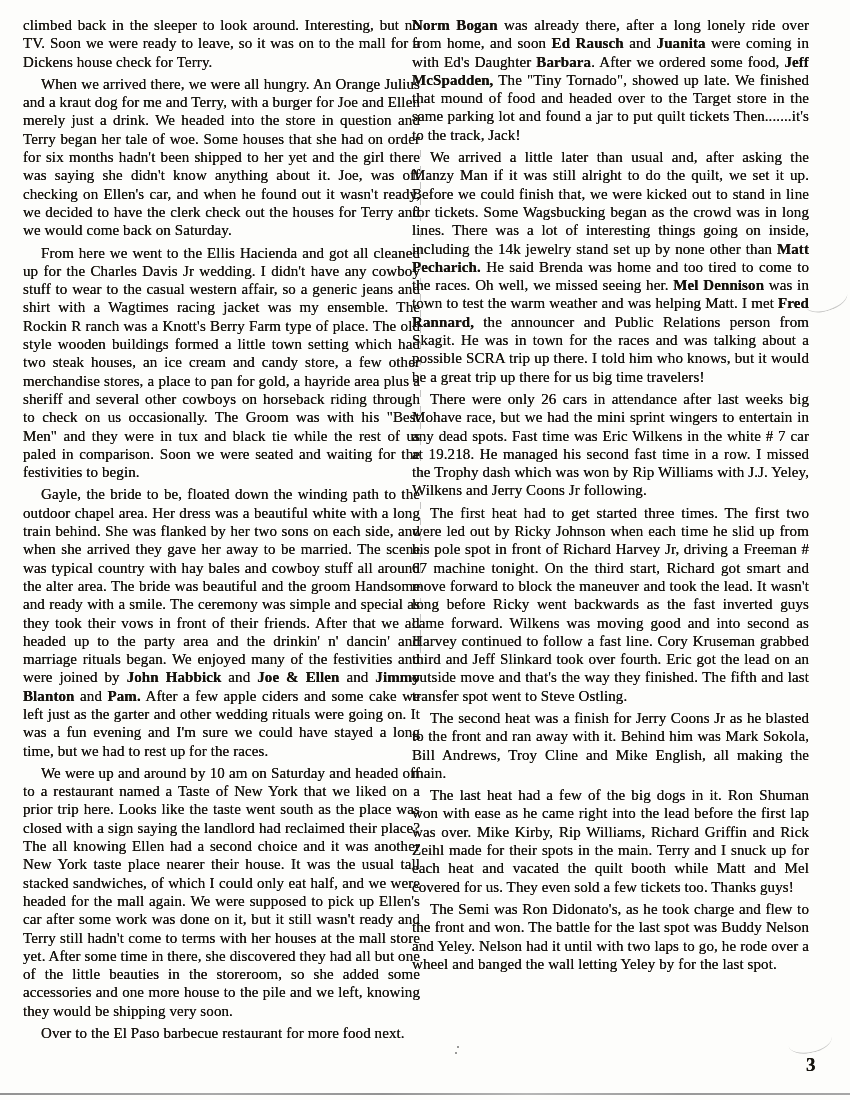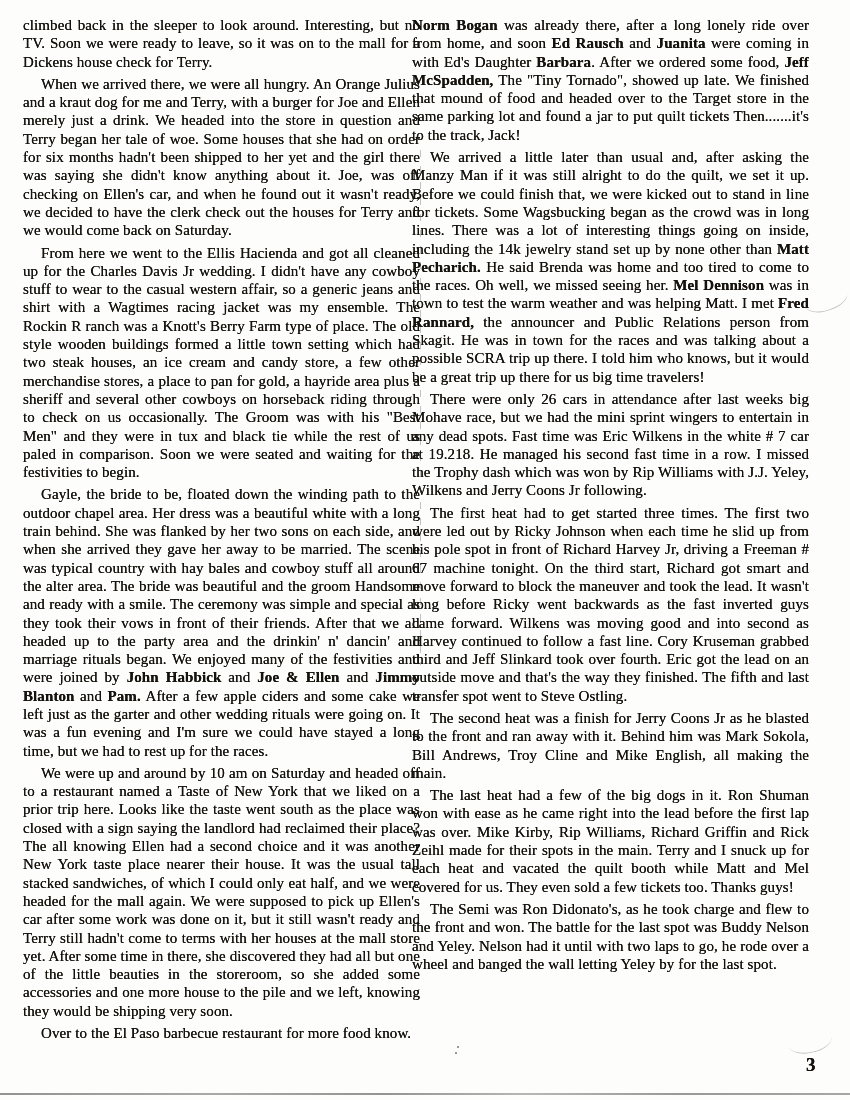--- a/index.html
+++ b/index.html
@@ -90,21 +90,21 @@
 </head>
 <body>
 
 <div class="page">
   <div class="col col-left">
       <p class="para"><span>climbed back in the sleeper to look around. Interesting, but no TV. Soon we were ready to leave, so it was on to the mall for a Dickens house check for Terry.</span></p>
       <p class="para indent"><span>When we arrived there, we were all hungry. An Orange Julius and a kraut dog for me and Terry, with a burger for Joe and Ellen merely just a drink. We headed into the store in question and Terry began her tale of woe. Some houses that she had on order for six months hadn't been shipped to her yet and the girl there was saying she didn't know anything about it. Joe, was off checking on Ellen's car, and when he found out it wasn't ready, we decided to have the clerk check out the houses for Terry and we would come back on Saturday.</span></p>
       <p class="para indent"><span>From here we went to the Ellis Hacienda and got all cleaned up for the Charles Davis Jr wedding. I didn't have any cowboy stuff to wear to the casual western affair, so a generic jeans and shirt with a Wagtimes racing jacket was my ensemble. The Rockin R ranch was a Knott's Berry Farm type of place. The old style wooden buildings formed a little town setting which had two steak houses, an ice cream and candy store, a few other merchandise stores, a place to pan for gold, a hayride area plus a sheriff and several other cowboys on horseback riding through to check on us occasionally. The Groom was with his "Best Men" and they were in tux and black tie while the rest of us paled in comparison. Soon we were seated and waiting for the festivities to begin.</span></p>
       <p class="para indent"><span>Gayle, the bride to be, floated down the winding path to the outdoor chapel area. Her dress was a beautiful white with a long train behind. She was flanked by her two sons on each side, and when she arrived they gave her away to be married. The scene was typical country with hay bales and cowboy stuff all around the alter area. The bride was beautiful and the groom Handsome and ready with a smile. The ceremony was simple and special as they took their vows in front of their friends. After that we all headed up to the party area and the drinkin' n' dancin' and marriage rituals began. We enjoyed many of the festivities and were joined by </span><b>John Habbick</b><span> and </span><b>Joe &amp; Ellen</b><span> and </span><b>Jimmy Blanton</b><span> and </span><b>Pam.</b><span> After a few apple ciders and some cake we left just as the garter and other wedding rituals were going on. It was a fun evening and I'm sure we could have stayed a long time, but we had to rest up for the races.</span></p>
       <p class="para indent"><span>We were up and around by 10 am on Saturday and headed off to a restaurant named a Taste of New York that we liked on a prior trip here. Looks like the taste went south as the place was closed with a sign saying the landlord had reclaimed their place? The all knowing Ellen had a second choice and it was another New York taste place nearer their house. It was the usual tall stacked sandwiches, of which I could only eat half, and we were headed for the mall again. We were supposed to pick up Ellen's car after some work was done on it, but it still wasn't ready and Terry still hadn't come to terms with her houses at the mall store yet. After some time in there, she discovered they had all but one of the little beauties in the storeroom, so she added some accessories and one more house to the pile and we left, knowing they would be shipping very soon.</span></p>
-      <p class="para indent"><span>Over to the El Paso barbecue restaurant for more food know.</span></p>
+      <p class="para indent"><span>Over to the El Paso barbecue restaurant for more food next.</span></p>
     </div>
   <div class="col col-right">
       <p class="para"><b>Norm Bogan</b><span> was already there, after a long lonely ride over from home, and soon </span><b>Ed Rausch</b><span> and </span><b>Juanita</b><span> were coming in with Ed's Daughter </span><b>Barbara</b><span>. After we ordered some food, </span><b>Jeff McSpadden,</b><span> The "Tiny Tornado", showed up late. We finished that mound of food and headed over to the Target store in the same parking lot and found a jar to put quilt tickets Then.......it's to the track, Jack!</span></p>
       <p class="para indent"><span>We arrived a little later than usual and, after asking the Manzy Man if it was still alright to do the quilt, we set it up. Before we could finish that, we were kicked out to stand in line for tickets. Some Wagsbucking began as the crowd was in long lines. There was a lot of interesting things going on inside, including the 14k jewelry stand set up by none other than </span><b>Matt Pecharich.</b><span> He said Brenda was home and too tired to come to the races. Oh well, we missed seeing her. </span><b>Mel Dennison</b><span> was in town to test the warm weather and was helping Matt. I met </span><b>Fred Rannard,</b><span> the announcer and Public Relations person from Skagit. He was in town for the races and was talking about a possible SCRA trip up there. I told him who knows, but it would be a great trip up there for us big time travelers!</span></p>
       <p class="para indent"><span>There were only 26 cars in attendance after last weeks big Mohave race, but we had the mini sprint wingers to entertain in any dead spots. Fast time was Eric Wilkens in the white # 7 car at 19.218. He managed his second fast time in a row. I missed the Trophy dash which was won by Rip Williams with J.J. Yeley, Wilkens and Jerry Coons Jr following.</span></p>
       <p class="para indent"><span>The first heat had to get started three times. The first two were led out by Ricky Johnson when each time he slid up from his pole spot in front of Richard Harvey Jr, driving a Freeman # 67 machine tonight. On the third start, Richard got smart and move forward to block the maneuver and took the lead. It wasn't long before Ricky went backwards as the fast inverted guys came forward. Wilkens was moving good and into second as Harvey continued to follow a fast line. Cory Kruseman grabbed third and Jeff Slinkard took over fourth. Eric got the lead on an outside move and that's the way they finished. The fifth and last transfer spot went to Steve Ostling.</span></p>
       <p class="para indent"><span>The second heat was a finish for Jerry Coons Jr as he blasted to the front and ran away with it. Behind him was Mark Sokola, Bill Andrews, Troy Cline and Mike English, all making the main.</span></p>
       <p class="para indent"><span>The last heat had a few of the big dogs in it. Ron Shuman won with ease as he came right into the lead before the first lap was over. Mike Kirby, Rip Williams, Richard Griffin and Rick Zeihl made for their spots in the main. Terry and I snuck up for each heat and vacated the quilt booth while Matt and Mel covered for us. They even sold a few tickets too. Thanks guys!</span></p>
       <p class="para indent"><span>The Semi was Ron Didonato's, as he took charge and flew to the front and won. The battle for the last spot was Buddy Nelson and Yeley. Nelson had it until with two laps to go, he rode over a wheel and banged the wall letting Yeley by for the last spot.</span></p>
     </div>

